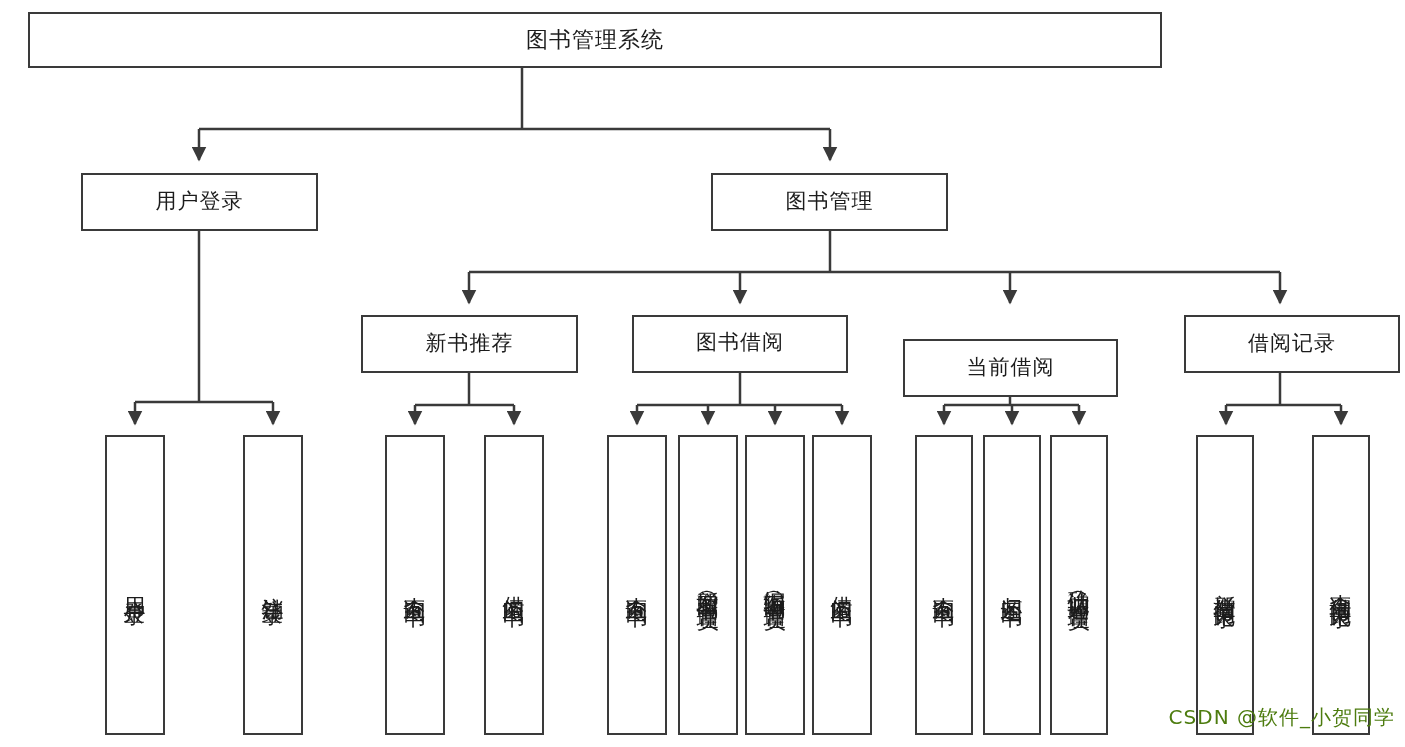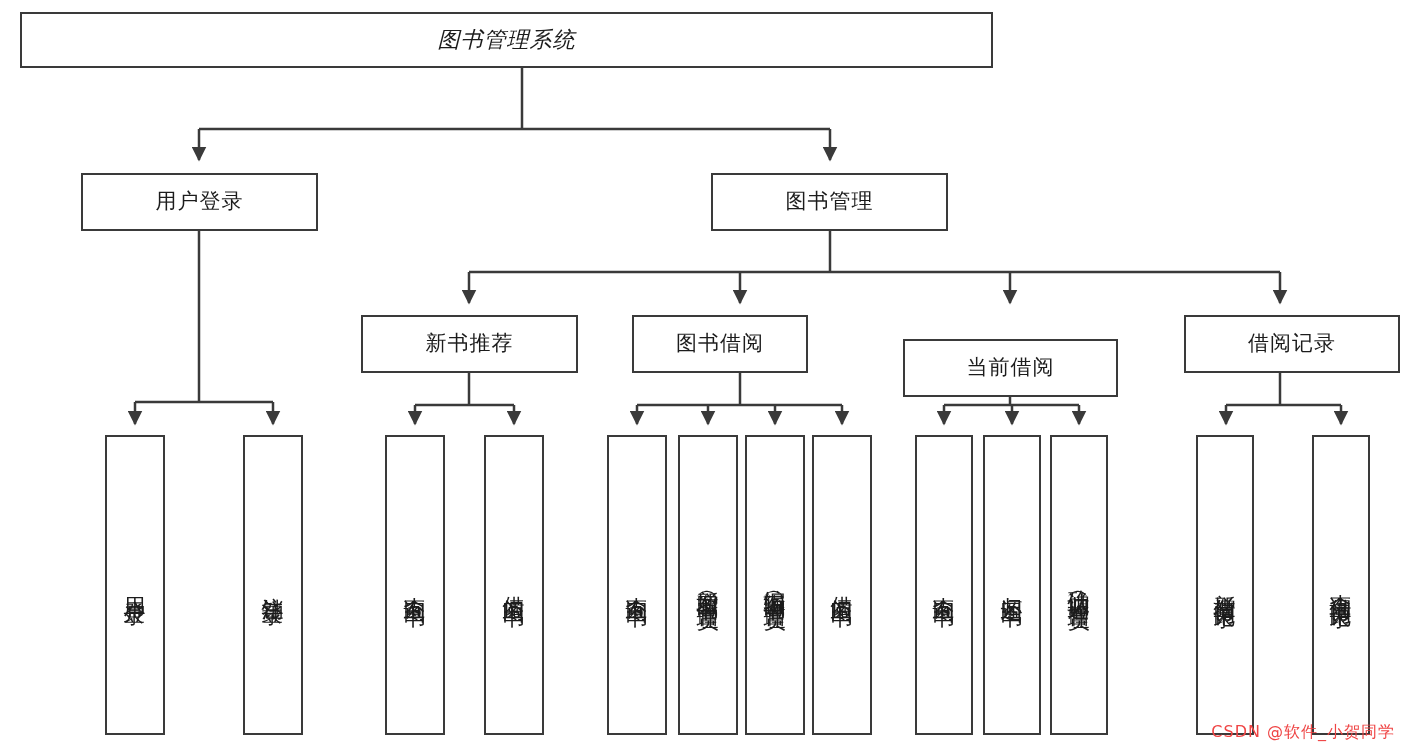--- a/index.html
+++ b/index.html
@@ -48,23 +48,23 @@
     writing-mode:vertical-rl;
     text-orientation:upright;
     white-space:nowrap;
     font-size:22px;
     letter-spacing:3px;
     line-height:1.05;
   }
   .watermark{
     position:absolute;
     right:10px;
-    bottom:4px;
-    font-size:16px;
-    color:#ef4444;
+    bottom:16px;
+    font-size:20px;
+    color:#4d7c0f;
     letter-spacing:1px;
     z-index:9;
     white-space:nowrap;
     font-family:"DejaVu Sans","Liberation Sans",sans-serif;
   }
 </style>
 </head>
 <body>
 
 <div id="canvas">
@@ -113,35 +113,35 @@
       <path d="M 1012,405 L 1012,424" marker-end="url(#arrow)"></path>
       <path d="M 1079,405 L 1079,424" marker-end="url(#arrow)"></path>
 
       <path d="M 1280,373 L 1280,405"></path>
       <path d="M 1226,405 L 1341,405"></path>
       <path d="M 1226,405 L 1226,424" marker-end="url(#arrow)"></path>
       <path d="M 1341,405 L 1341,424" marker-end="url(#arrow)"></path>
     </g>
   </svg>
 
-  <div class="node root" style="left: 20px; top: 12px; width: 973px; height: 56px; font-style: italic;">
+  <div class="node root" style="left: 28px; top: 12px; width: 1134px; height: 56px;">
     <span class="label">图书管理系统</span>
   </div>
 
   <div class="node lvl2" style="left: 81px; top: 173px; width: 237px; height: 58px;">
     <span class="label">用户登录</span>
   </div>
   <div class="node lvl2" style="left: 711px; top: 173px; width: 237px; height: 58px;">
     <span class="label">图书管理</span>
   </div>
 
   <div class="node lvl3" style="left: 361px; top: 315px; width: 217px; height: 58px;">
     <span class="label">新书推荐</span>
   </div>
-  <div class="node lvl3" style="left: 632px; top: 315px; width: 176px; height: 58px;">
+  <div class="node lvl3" style="left: 632px; top: 315px; width: 216px; height: 58px; font-family: Liberation Mono, monospace;">
     <span class="label">图书借阅</span>
   </div>
   <div class="node lvl3" style="left: 903px; top: 315px; width: 215px; height: 58px; margin-top: 24px;">
     <span class="label">当前借阅</span>
   </div>
   <div class="node lvl3" style="left: 1172px; top: 315px; width: 216px; height: 58px; margin-left: 12px;">
     <span class="label">借阅记录</span>
   </div>
 
   <div class="node leaf" style="left: 105px; top: 435px; width: 60px; height: 300px;">

